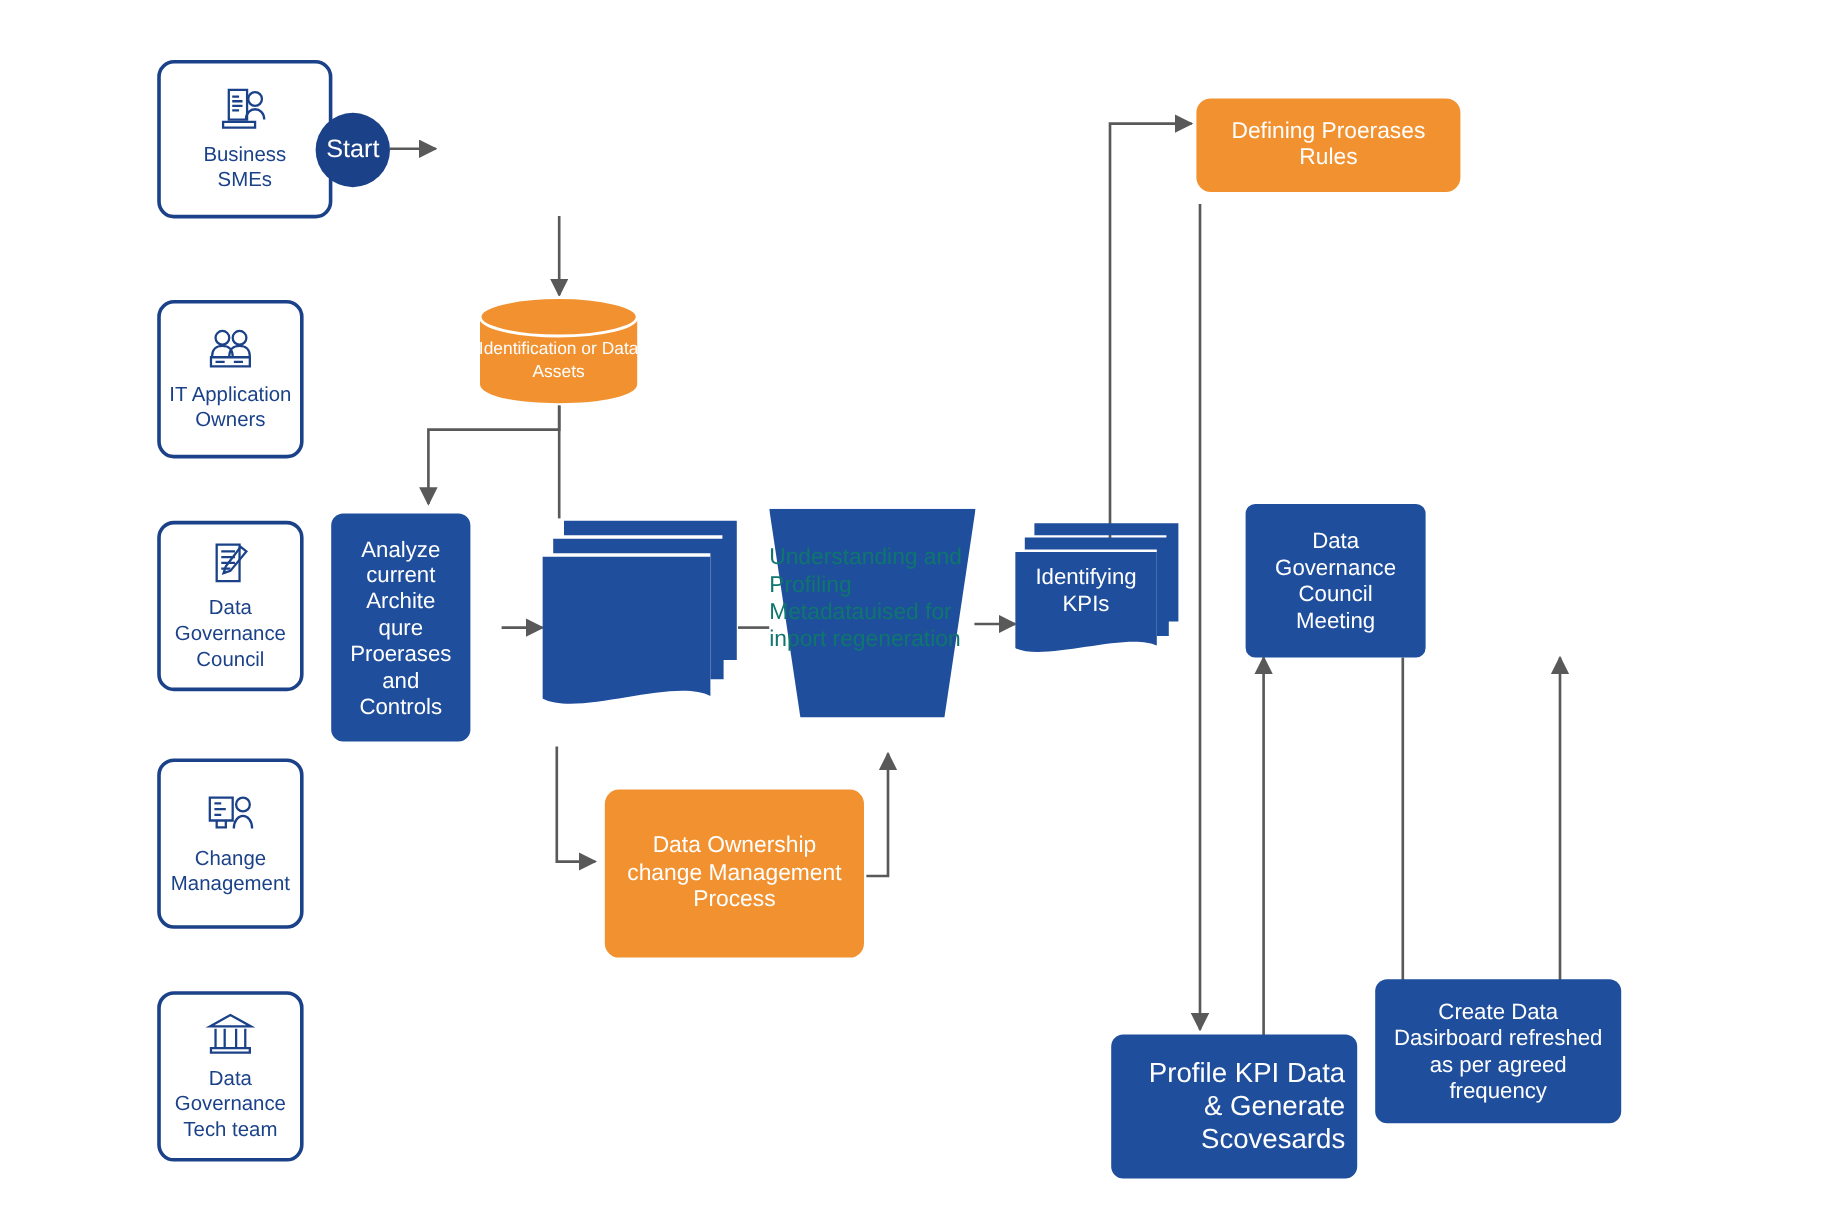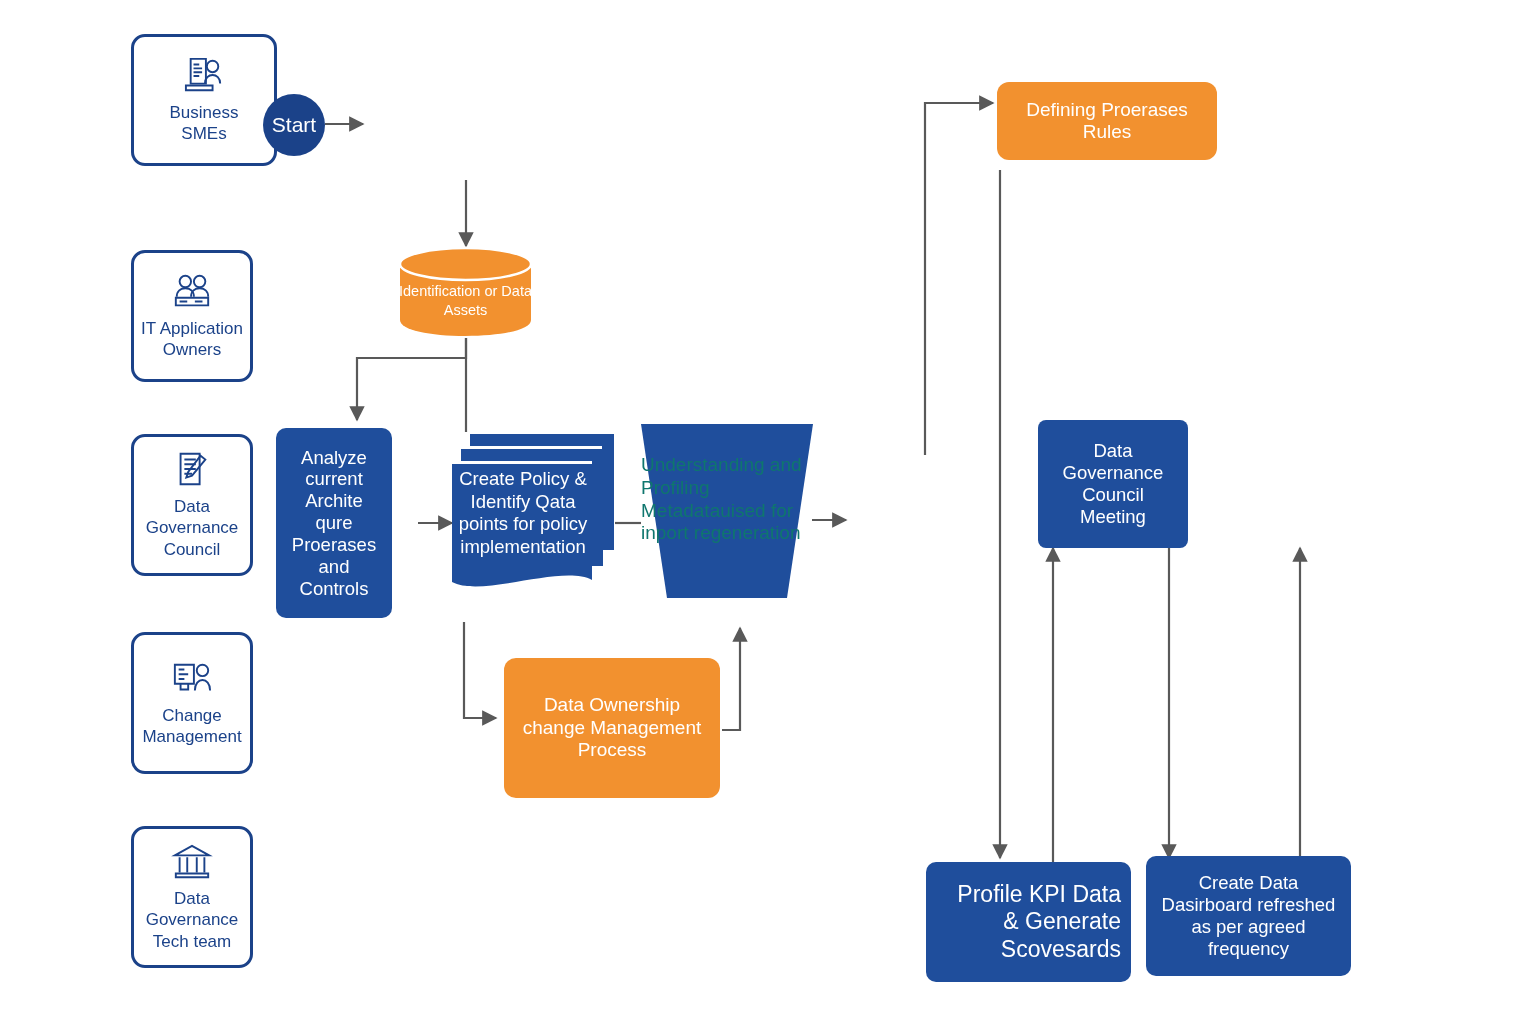--- a/index.html
+++ b/index.html
@@ -80,21 +80,21 @@
       <path d="M 1169 548 L 1169 858"></path>
 
       <path d="M 1300 878 L 1300 548"></path>
     </g>
 
     <g stroke="#595959" stroke-width="2.2" fill="none">
       <path d="M 466 338 L 466 432"></path>
     </g>
   </svg>
 
-  <div class="node actor" style="left:131px;top:34px;width:146px;height:132px;">
+  <div class="node actor" style="left:131px;top:50px;width:146px;height:132px;">
     <svg class="ico" viewBox="0 0 48 42">
       <g fill="none" stroke="#1B4289" stroke-width="2">
         <path d="M10 3 h16 v26 h-16 z"></path>
         <path d="M13 9 h6 M13 13 h9 M13 17 h9 M13 21 h6"></path>
         <circle cx="33" cy="11" r="6"></circle>
         <path d="M25 29 c0-6 4-9 8-9 s8 3 8 9"></path>
         <path d="M5 31 h28 v5 h-28 z"></path>
       </g>
     </svg>
     <div class="label">Business<br>SMEs</div>
@@ -161,35 +161,42 @@
   </div>
 
   <div class="node proc" style="left:276px;top:428px;width:116px;height:190px;font-size:18.5px;">Analyze current Archite qure Proerases and Controls</div>
 
   <div class="stack" style="left:452px;top:430px;width:166px;height:180px;">
     <svg width="166" height="180" viewBox="0 0 166 180">
       <path d="M18 4 H162 V120 H150 V16 H18 Z" fill="#1F4E9C"></path>
       <path d="M9 19 H151 V136 H140 V31 H9 Z" fill="#1F4E9C"></path>
       <path d="M0 34 H140 V150 C110 134 30 168 0 152 Z" fill="#1F4E9C"></path>
     </svg>
-    <div class="txt" style="top:38px;font-size:18.5px;line-height:1.22;left:0;width:142px;">Create Policy &amp; Identify Qata points for policy implementation</div>
   </div>
 
   <div class="funnel" style="left:641px;top:424px;width:172px;height:174px;">
     <svg width="172" height="174" viewBox="0 0 172 174">
       <path d="M0 0 H172 L146 174 H26 Z" fill="#1F4E9C"></path>
     </svg>
     <div class="txt">Understanding and Profiling Metadatauised for inport regeneration</div>
   </div>
 
+  <div class="stack" style="left:846px;top:434px;width:138px;height:122px;">
+    <svg width="138" height="122" viewBox="0 0 138 122">
+      <path d="M16 2 H136 V84 H126 V12 H16 Z" fill="#1F4E9C"></path>
+      <path d="M8 14 H128 V96 H118 V24 H8 Z" fill="#1F4E9C"></path>
+      <path d="M0 26 H118 V104 C94 92 24 118 0 106 Z" fill="#1F4E9C"></path>
+    </svg>
+    <div class="txt" style="top:36px;left:0;width:118px;font-size:18.5px;line-height:1.2;">Identifying KPIs</div>
+  </div>
 
   <div class="node orange" style="left:997px;top:82px;width:220px;height:78px;">Defining Proerases Rules</div>
 
   <div class="node orange" style="left:504px;top:658px;width:216px;height:140px;">Data Ownership change Management Process</div>
 
   <div class="node proc sq" style="left:1038px;top:420px;width:150px;height:128px;font-size:18.5px;">Data Governance Council Meeting</div>
 
 
   <div class="node proc" style="left:926px;top:862px;width:205px;height:120px;font-size:23px;text-align:right;">Profile KPI Data &amp; Generate Scovesards</div>
 
-  <div class="node proc" style="left:1146px;top:856px;width:205px;height:120px;font-size:18.5px;">Create Data Dasirboard refreshed as per agreed frequency</div>
+  <div class="node proc" style="left:1146px;top:816px;width:205px;height:120px;font-size:18.5px;">Create Data Dasirboard refreshed as per agreed frequency</div>
 
 </div>
 
 </body></html>

